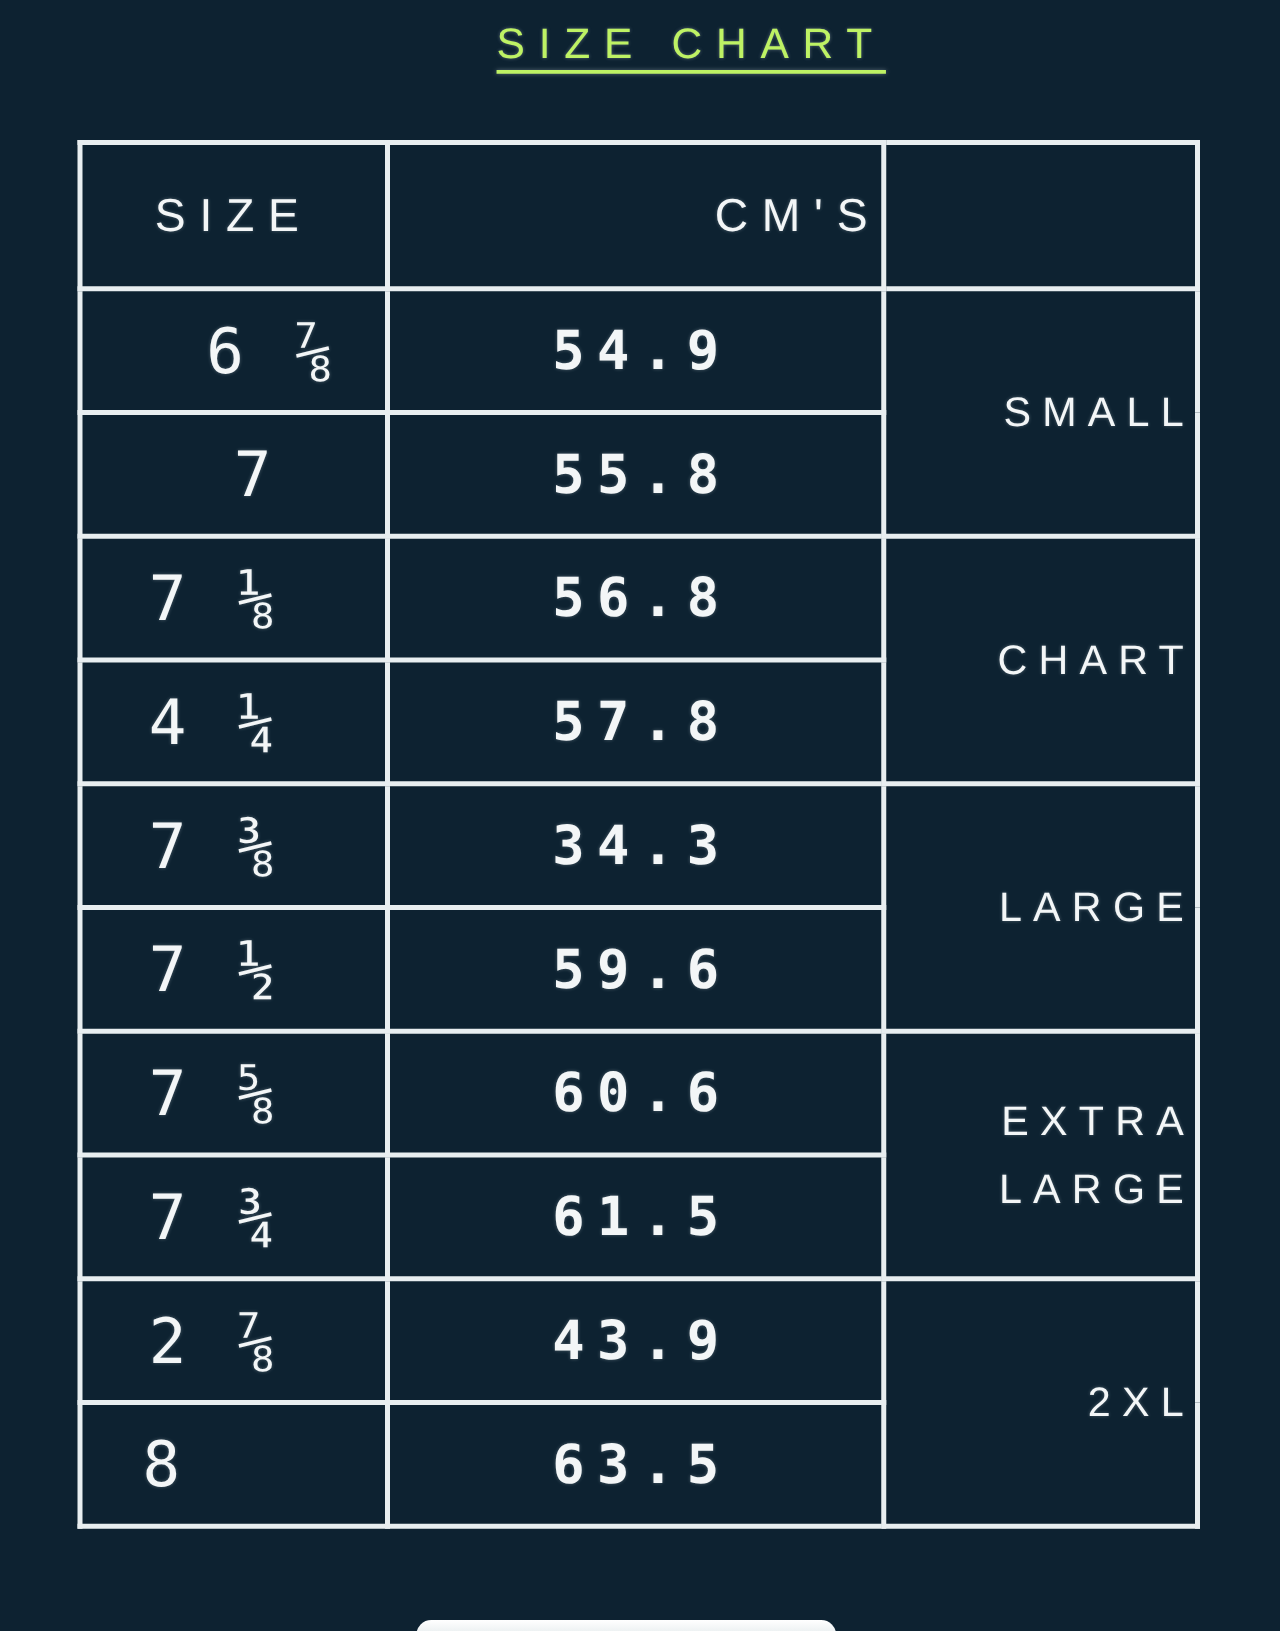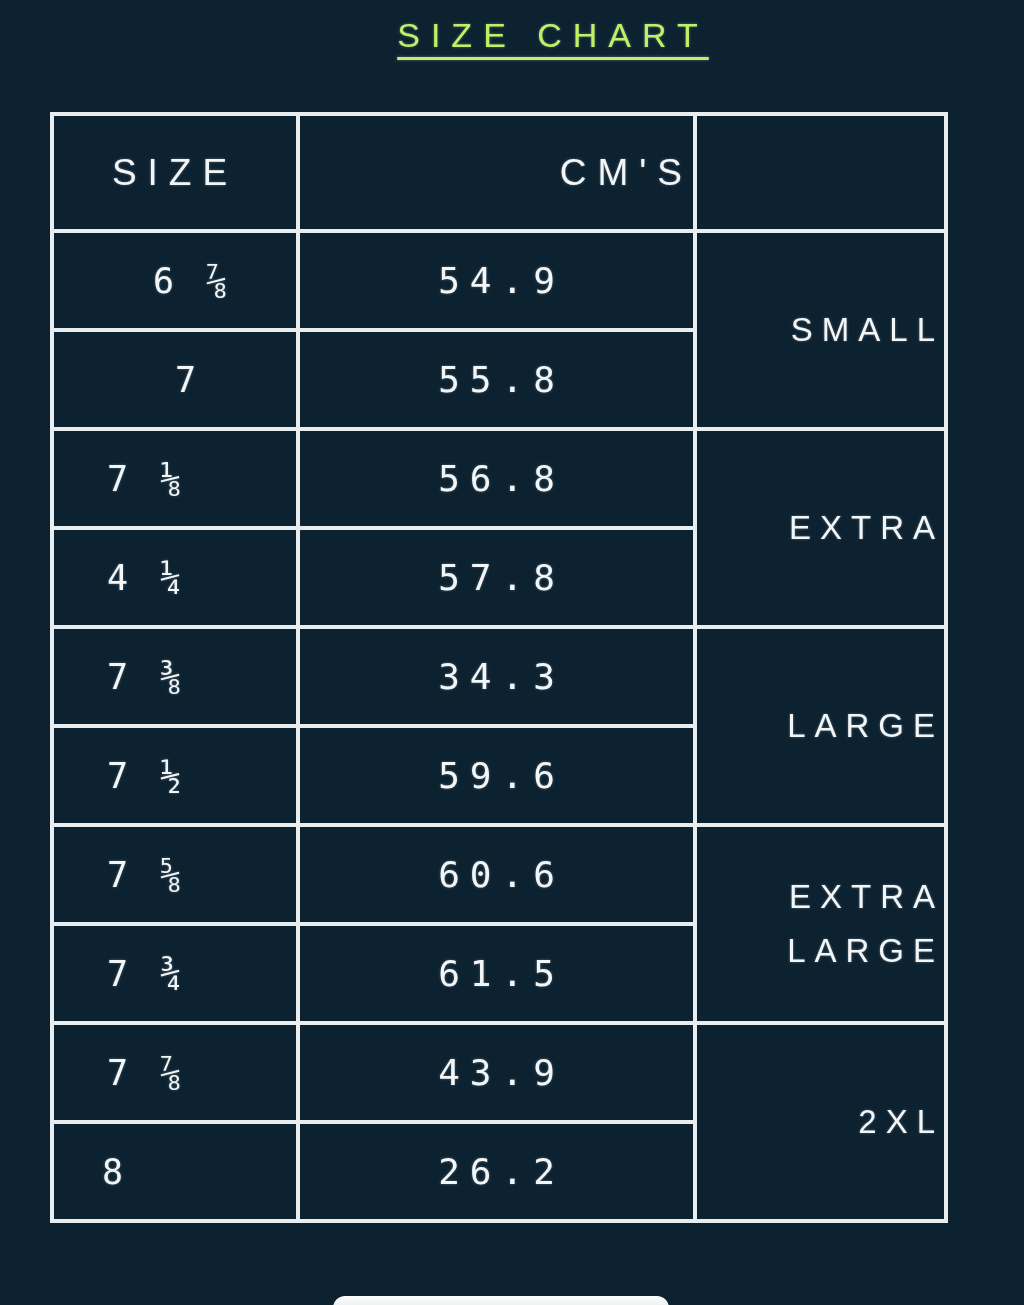--- a/index.html
+++ b/index.html
@@ -20,21 +20,21 @@
     font-weight: 500;
     letter-spacing: 11px;
     text-decoration: underline;
     text-underline-offset: 10px;
     text-decoration-thickness: 3px;
     text-shadow: 0 0 3px rgba(235,244,248,0.35);
     margin-left: 41px;
   }
   table.size-chart {
     position: absolute;
-    left: 50px; top: 112px;
+    left: 62px; top: 112px;
     width: 894px;
     border-collapse: collapse;
     table-layout: fixed;
   }
   .size-chart th, .size-chart td {
     border: 4px solid #e8eef0;
     color: #f3f6f7;
     padding: 0;
     text-shadow: 0 0 3px rgba(235,244,248,0.3);
     vertical-align: middle;
@@ -44,34 +44,35 @@
   .size-chart th {
     font-size: 37px;
     font-weight: 400;
     letter-spacing: 11px;
   }
   th.h-size { text-align: center; }
   th.h-cm { text-align: right; }
   td.size-cell {
     text-align: left;
     font-family: "DejaVu Sans Mono", monospace;
-    font-size: 35px;
+    font-size: 50px;
     letter-spacing: 2px;
     word-spacing: 7px;
   }
   td.size-cell.pad-a { padding-left: 99px; }
   td.size-cell.pad-b { padding-left: 121px; }
   td.size-cell.pad-c { padding-left: 53px; }
   td.size-cell.pad-d { padding-left: 48px; }
   td.cm-cell {
     text-align: center;
     font-family: "DejaVu Sans Mono", monospace;
-    font-size: 36px;
+    font-size: 43px;
     letter-spacing: 10px;
     text-indent: 10px;
+    font-weight: bold;
   }
   td.fit-cell {
     text-align: right;
     font-size: 33px;
     font-weight: 400;
     letter-spacing: 9px;
     line-height: 1.65;
     text-indent: 9px;
   }
   .bottom-button {
@@ -106,21 +107,21 @@
       <td class="fit-cell" rowspan="2">SMALL</td>
     </tr>
     <tr class="data-row">
       <td class="size-cell pad-b">7</td>
       <td class="cm-cell">55.8</td>
     </tr>
 
     <tr class="data-row">
       <td class="size-cell pad-c">7 ⅛</td>
       <td class="cm-cell">56.8</td>
-      <td class="fit-cell" rowspan="2">EXTRA</td>
+      <td class="fit-cell" rowspan="2">CHART</td>
     </tr>
     <tr class="data-row">
       <td class="size-cell pad-c">4 ¼</td>
       <td class="cm-cell">57.8</td>
     </tr>
 
     <tr class="data-row">
       <td class="size-cell pad-c">7 ⅜</td>
       <td class="cm-cell">34.3</td>
       <td class="fit-cell" rowspan="2">LARGE</td>
@@ -134,24 +135,24 @@
       <td class="size-cell pad-c">7 ⅝</td>
       <td class="cm-cell">60.6</td>
       <td class="fit-cell" rowspan="2">EXTRA LARGE</td>
     </tr>
     <tr class="data-row">
       <td class="size-cell pad-c">7 ¾</td>
       <td class="cm-cell">61.5</td>
     </tr>
 
     <tr class="data-row">
-      <td class="size-cell pad-c">7 ⅞</td>
+      <td class="size-cell pad-c">2 ⅞</td>
       <td class="cm-cell">43.9</td>
       <td class="fit-cell" rowspan="2">2XL</td>
     </tr>
     <tr class="data-row">
       <td class="size-cell pad-d">8</td>
-      <td class="cm-cell">26.2</td>
+      <td class="cm-cell">63.5</td>
     </tr>
   </tbody>
 </table>
 
 <div class="bottom-button"></div>
 
 </body></html>

